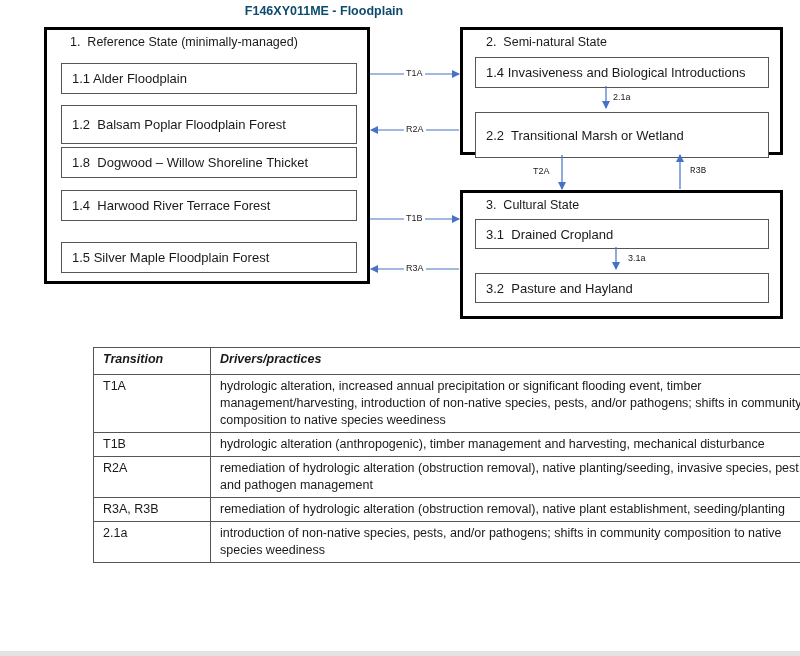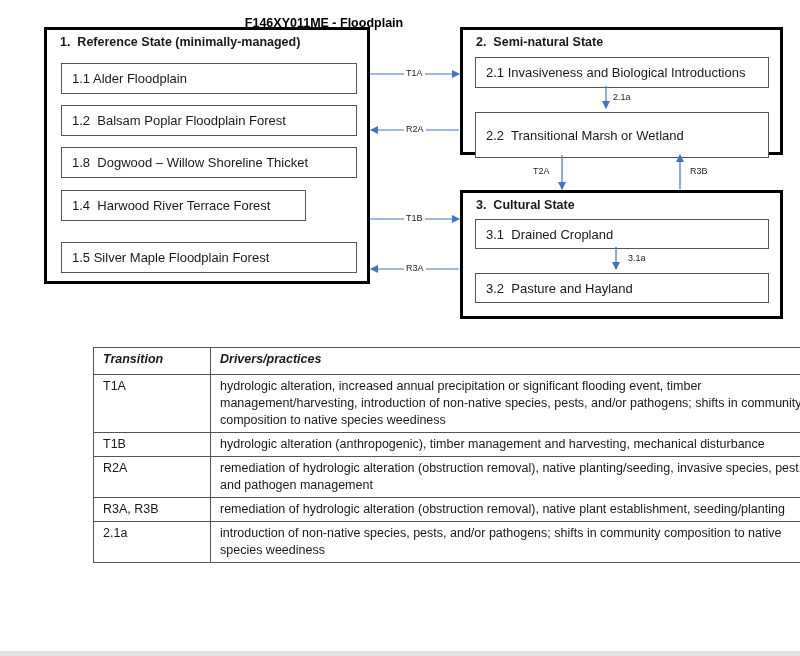--- a/index.html
+++ b/index.html
@@ -2,28 +2,28 @@
 <html><head>
 <meta charset="utf-8">
 <style>
   html, body { margin: 0; padding: 0; }
   body {
     width: 800px; height: 656px; position: relative; overflow: hidden;
     background: #ffffff; color: #1a1a1a;
     font-family: "Liberation Sans", "DejaVu Sans", sans-serif;
   }
   .title {
-    position: absolute; left: 0; top: 16px; width: 648px; text-align: center;
-    font-weight: bold; font-size: 12.5px; color: #000000;
+    position: absolute; left: 0; top: 4px; width: 648px; text-align: center;
+    font-weight: bold; font-size: 12.5px; color: #0c4a6e;
   }
   .state {
     position: absolute; border: 3px solid #000; background: #fff; box-sizing: border-box;
   }
   .state-title {
-    position: absolute; left: 13px; top: 5px; font-weight: bold; font-size: 12.5px; white-space: pre;
+    position: absolute; left: 23px; top: 5px; font-weight: normal; font-size: 12.5px; white-space: pre;
   }
   .phase {
     position: absolute; border: 1px solid #555; background: #fff; box-sizing: border-box;
     font-size: 13px; padding-left: 10px; display: flex; align-items: center; white-space: pre;
   }
   .arrow-label {
     position: absolute; font-size: 9px; color: #222; background: #fff; padding: 0 2px;
   }
   svg.arrows { position: absolute; left: 0; top: 0; }
   table.drivers {
@@ -41,29 +41,29 @@
   }
 </style>
 </head>
 <body>
 
 <div class="title">F146XY011ME - Floodplain</div>
 
 <div class="state" style="left:44px; top:27px; width:326px; height:257px;">
   <div class="state-title">1.  Reference State (minimally-managed)</div>
   <div class="phase" style="left:14px; top:33px; width:296px; height:31px;">1.1 Alder Floodplain</div>
-  <div class="phase" style="left:14px; top:75px; width:296px; height:31px;">1.2  Balsam Poplar Floodplain Forest</div>
+  <div class="phase" style="left:14px; top:75px; width:296px; height:39px;">1.2  Balsam Poplar Floodplain Forest</div>
   <div class="phase" style="left:14px; top:117px; width:296px; height:31px;">1.8  Dogwood – Willow Shoreline Thicket</div>
-  <div class="phase" style="left:14px; top:160px; width:245px; height:31px;">1.4  Harwood River Terrace Forest</div>
+  <div class="phase" style="left:14px; top:160px; width:296px; height:31px;">1.4  Harwood River Terrace Forest</div>
   <div class="phase" style="left:14px; top:212px; width:296px; height:31px;">1.5 Silver Maple Floodplain Forest</div>
 </div>
 
 <div class="state" style="left:460px; top:27px; width:323px; height:128px;">
   <div class="state-title">2.  Semi-natural State</div>
-  <div class="phase" style="left:12px; top:27px; width:294px; height:31px;">2.1 Invasiveness and Biological Introductions</div>
+  <div class="phase" style="left:12px; top:27px; width:294px; height:31px;">1.4 Invasiveness and Biological Introductions</div>
   <div class="phase" style="left:12px; top:82px; width:294px; height:46px;">2.2  Transitional Marsh or Wetland</div>
 </div>
 
 <div class="state" style="left:460px; top:190px; width:323px; height:129px;">
   <div class="state-title">3.  Cultural State</div>
   <div class="phase" style="left:12px; top:26px; width:294px; height:30px;">3.1  Drained Cropland</div>
   <div class="phase" style="left:12px; top:80px; width:294px; height:30px;">3.2  Pasture and Hayland</div>
 </div>
 
 <svg class="arrows" width="800" height="340">
@@ -88,21 +88,21 @@
   <line x1="606" y1="86" x2="606" y2="108" stroke="#4472C4" stroke-width="1.2" marker-end="url(#ah)"></line>
 
   <line x1="616" y1="247" x2="616" y2="269" stroke="#4472C4" stroke-width="1.2" marker-end="url(#ah)"></line>
 </svg>
 
 <div class="arrow-label" style="left:404px; top:68px;">T1A</div>
 <div class="arrow-label" style="left:404px; top:124px;">R2A</div>
 <div class="arrow-label" style="left:404px; top:213px;">T1B</div>
 <div class="arrow-label" style="left:404px; top:263px;">R3A</div>
 <div class="arrow-label" style="left:531px; top:166px;">T2A</div>
-<div class="arrow-label" style="left:688px; top:166px;">R3B</div>
+<div class="arrow-label" style="left:688px; top:166px;font-family:Liberation Mono, monospace;">R3B</div>
 <div class="arrow-label" style="left:611px; top:92px; background:transparent;">2.1a</div>
 <div class="arrow-label" style="left:626px; top:253px; background:transparent;text-align:right;">3.1a</div>
 
 <table class="drivers">
   <thead>
     <tr>
       <th class="col1">Transition</th>
       <th>Drivers/practices</th>
     </tr>
   </thead>

